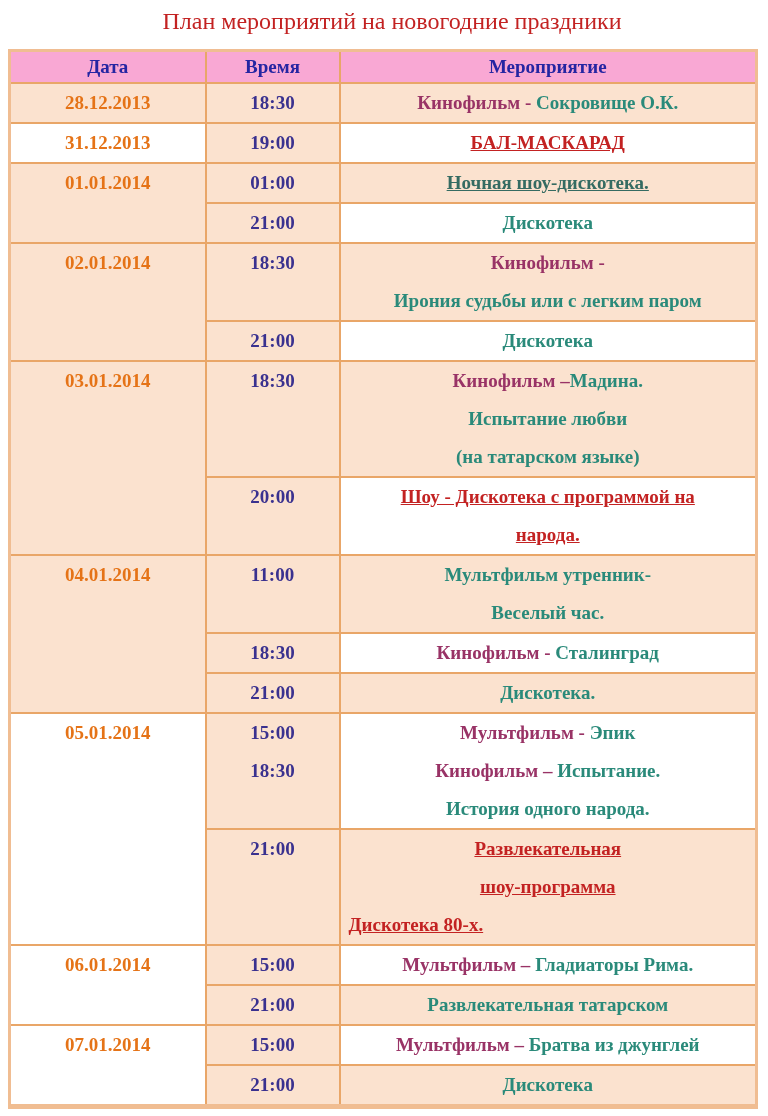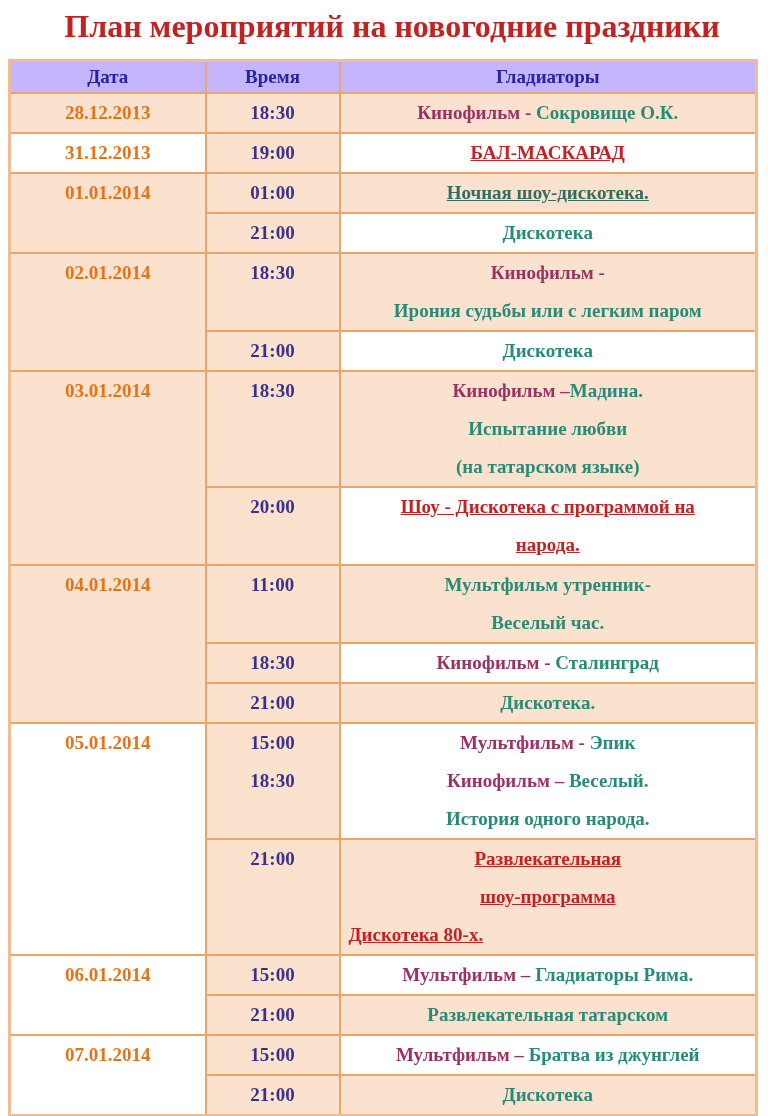--- a/index.html
+++ b/index.html
@@ -5,41 +5,41 @@
   html,body{margin:0;padding:0;background:#ffffff;}
   body{
     width:768px;height:1116px;
     font-family:"Liberation Serif","DejaVu Serif",serif;
     -webkit-font-smoothing:antialiased;
     overflow:hidden;
   }
   .page-title{
     margin:8px 0 14px 16px;
     text-align:center;
-    font-size:32px;
-    font-weight:bold;
+    font-size:24px;
+    font-weight:normal;
     color:var(--red,#c32222);
   }
   table.events{
     border-collapse:collapse;
     margin-left:8px;
     width:750px;
     table-layout:fixed;
     border:3px solid var(--outerBorder,#f0bd92);
     border-bottom-width:5px;
   }
   th,td{
     border:2px solid var(--gridBorder,#e9a668);
     padding:0;
     vertical-align:top;
     font-weight:bold;
     font-size:19px;
   }
   th{
-    background:#c4b5fd;
+    background:#f9a8d4;
     color:var(--navy,#2525a2);
     height:30px;
     line-height:30px;
     text-align:center;
   }
   col.c-date{width:196px;}
   col.c-time{width:134px;}
   td .line{
     line-height:38px;
     height:38px;
@@ -66,21 +66,21 @@
 <table class="events">
   <colgroup>
     <col class="c-date">
       <col class="c-time">
       <col class="c-event">
   </colgroup>
   <thead>
     <tr>
         <th>Дата</th>
         <th>Время</th>
-        <th>Гладиаторы</th>
+        <th>Мероприятие</th>
       </tr>
   </thead>
   <tbody>
       <tr>
         <td class="date peach" rowspan="1">
           <div class="line">28.12.2013</div>
         </td>
         <td class="time peach">
           <div class="line">18:30</div>
         </td>
@@ -191,21 +191,21 @@
       <tr>
         <td class="date white" rowspan="2">
           <div class="line">05.01.2014</div>
         </td>
         <td class="time peach">
           <div class="line">15:00</div>
           <div class="line">18:30</div>
         </td>
         <td class="event white">
           <div class="line align-center"><span class="c-magenta">Мультфильм - </span><span class="c-teal">Эпик</span></div>
-          <div class="line align-center"><span class="c-magenta">Кинофильм – </span><span class="c-teal">Веселый.</span></div>
+          <div class="line align-center"><span class="c-magenta">Кинофильм – </span><span class="c-teal">Испытание.</span></div>
           <div class="line align-center"><span class="c-teal">История одного народа.</span></div>
         </td>
       </tr>
       <tr>
         <td class="time peach">
           <div class="line">21:00</div>
         </td>
         <td class="event peach">
           <div class="line align-center"><span class="c-red u">Развлекательная</span></div>
           <div class="line align-center"><span class="c-red u">шоу-программа</span></div>

